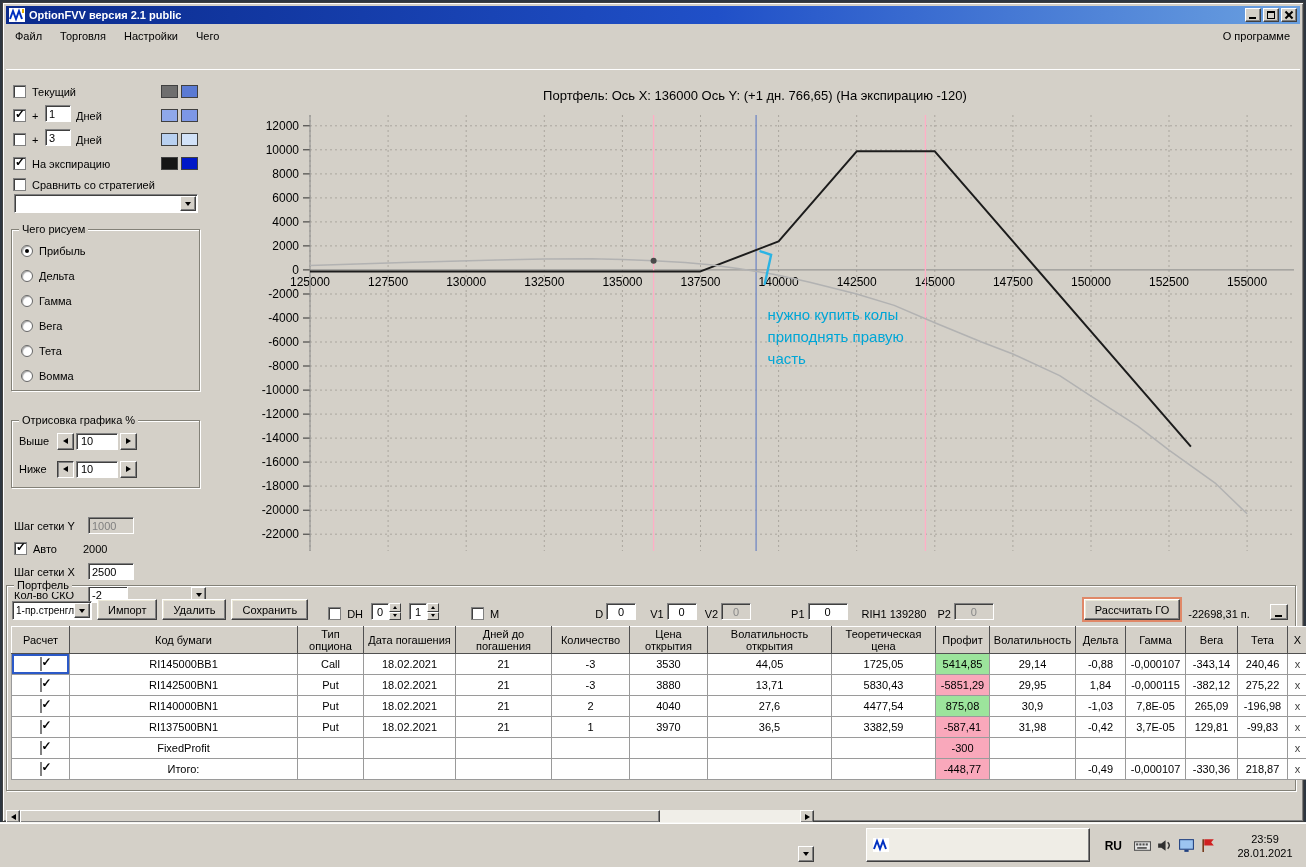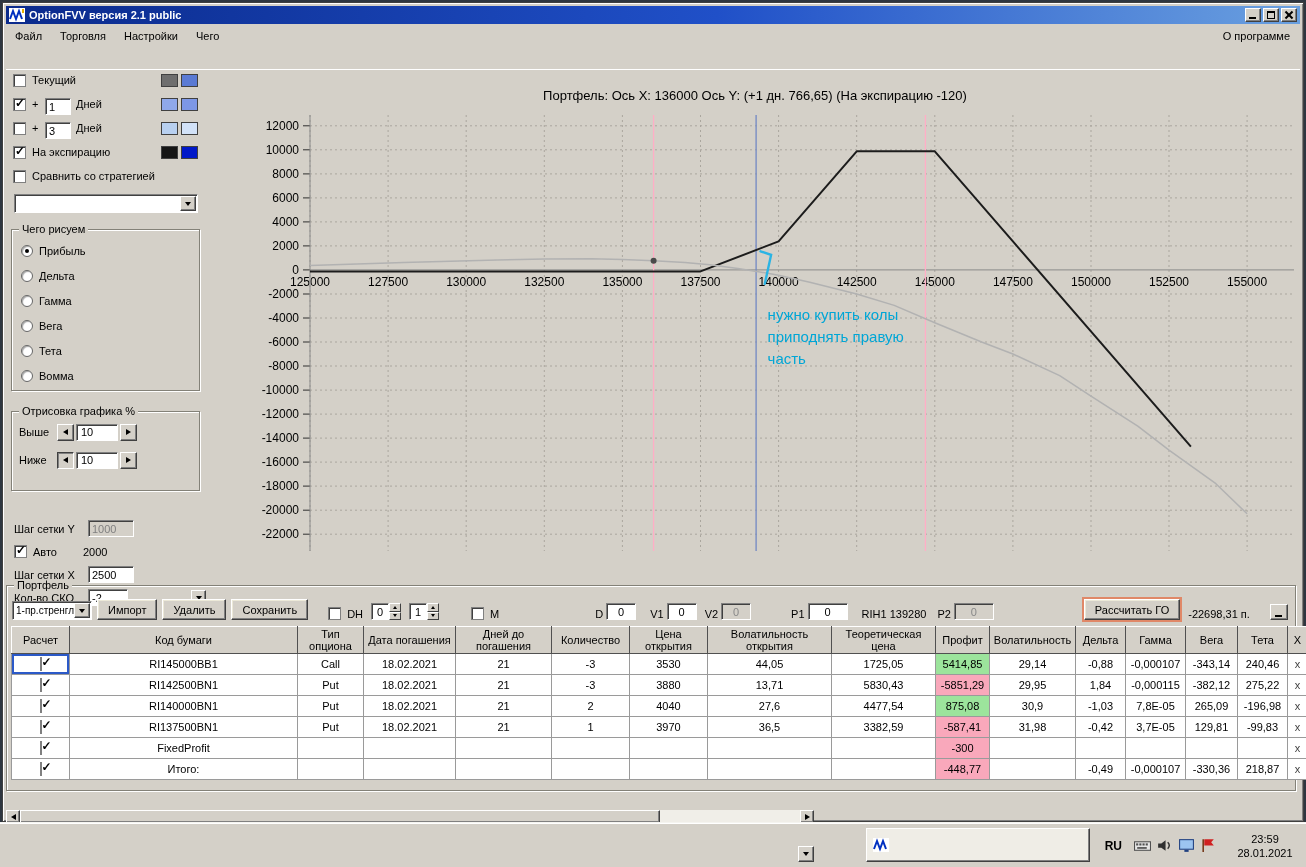--- a/index.html
+++ b/index.html
@@ -33,21 +33,21 @@
 
 .sunken{background:#fff;border:1px solid;border-color:#808080 #fff #fff #808080;box-shadow:inset 1px 1px 0 #404040;}
 .raised{background:#d4d0c8;border:1px solid;border-color:#fff #404040 #404040 #fff;box-shadow:inset -1px -1px 0 #808080;}
 .checkbox{flex:none;width:13px;height:13px;background:#fff;border:1px solid #808080;box-shadow:inset 1px 1px 0 #404040,inset -1px -1px 0 #fff;margin-right:6px;position:relative;}
 .checkbox.on::after{content:"✓";position:absolute;left:1px;top:-3px;font-size:12px;font-weight:bold;color:#000;}
 .radio{flex:none;width:12px;height:12px;border-radius:50%;background:#fff;border:1px solid #666;box-shadow:inset 1px 1px 1px #a8a8a8;margin-right:6px;position:relative;}
 .radio.on::after{content:"";position:absolute;left:3px;top:3px;width:4px;height:4px;border-radius:50%;background:#000;}
 .tri-down{width:0;height:0;border-left:3px solid transparent;border-right:3px solid transparent;border-top:4px solid #000;}
 .tri-left{width:0;height:0;border-top:3px solid transparent;border-bottom:3px solid transparent;border-right:5px solid #000;}
 .tri-right{width:0;height:0;border-top:3px solid transparent;border-bottom:3px solid transparent;border-left:5px solid #000;}
-.srow{display:flex;align-items:flex-start;height:24px;padding-left:7px;}
+.srow{display:flex;align-items:flex-end;height:24px;padding-left:7px;}
 .swatches{margin-left:auto;display:flex;margin-right:10px;gap:3px;}
 .swatch{width:17px;height:13px;border:1px solid #404040;}
 .plus{width:10px;margin-right:3px;}
 .mini-field{width:26px;height:17px;font:11px "Liberation Sans",sans-serif;padding-left:3px;margin-right:5px;}
 .combo{display:flex;align-items:center;height:19px;width:184px;margin:3px 0 0 8px;}
 .combo-text{flex:1;padding-left:3px;white-space:nowrap;overflow:hidden;}
 .combo-btn{flex:none;width:16px;height:15px;display:flex;align-items:center;justify-content:center;margin-right:1px;}
 .gbox{position:relative;border:1px solid #838178;box-shadow:inset 1px 1px 0 #fff,1px 1px 0 #fff;margin:0 8px 0 5px;}
 .glabel{position:absolute;top:-7px;left:7px;background:#d4d0c8;padding:0 3px;line-height:13px;}
 .rrow{display:flex;align-items:center;height:25px;padding-left:9px;}
@@ -212,21 +212,21 @@
         <div class="rrow">
             <span class="radio"></span>
             <span>Тета</span>
           </div>
         <div class="rrow">
             <span class="radio"></span>
             <span>Вомма</span>
           </div>
       </div>
 
-      <div class="gbox" style="margin-top:20px;padding:6px 0 16px">
+      <div class="gbox" style="margin-top:29px;padding:6px 0 4px">
         <span class="glabel">Отрисовка графика %</span>
         <div class="orow">
           <span class="olabel">Выше</span>
           <span class="sbtn">
               <span class="tri-left"></span>
             </span>
           <input class="ofield sunken" readonly="" value="10" style="">
           <span class="sbtn">
               <span class="tri-right"></span>
             </span>

